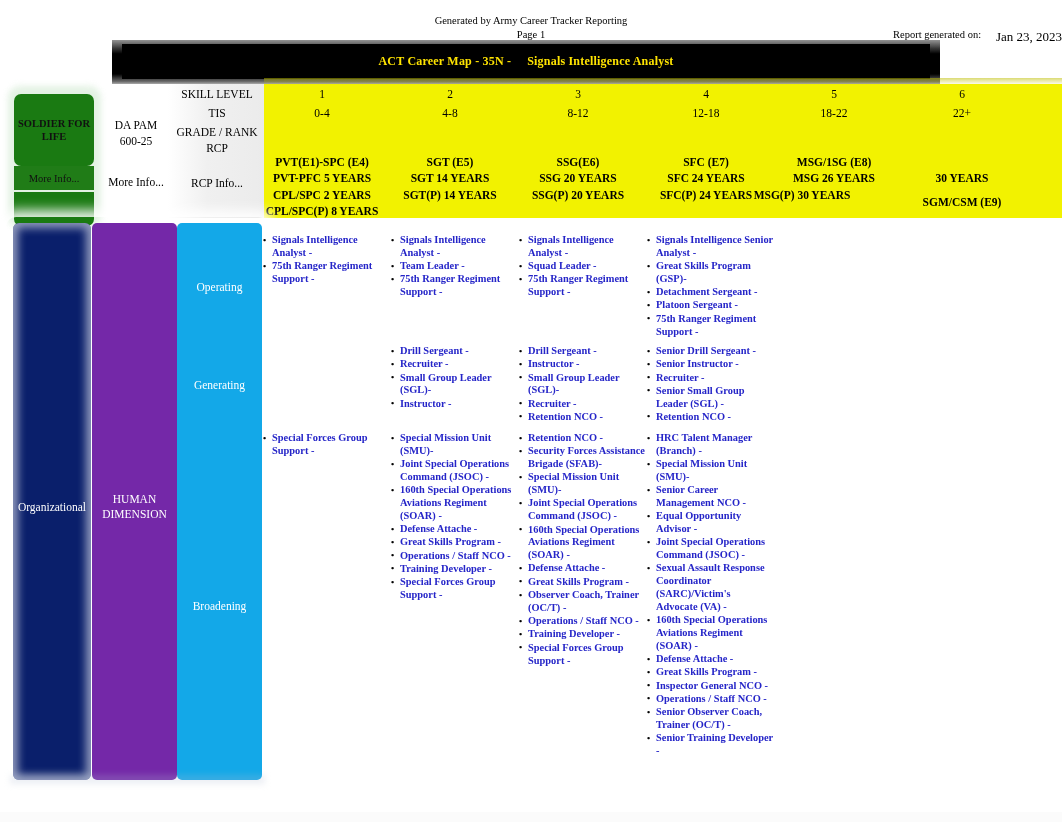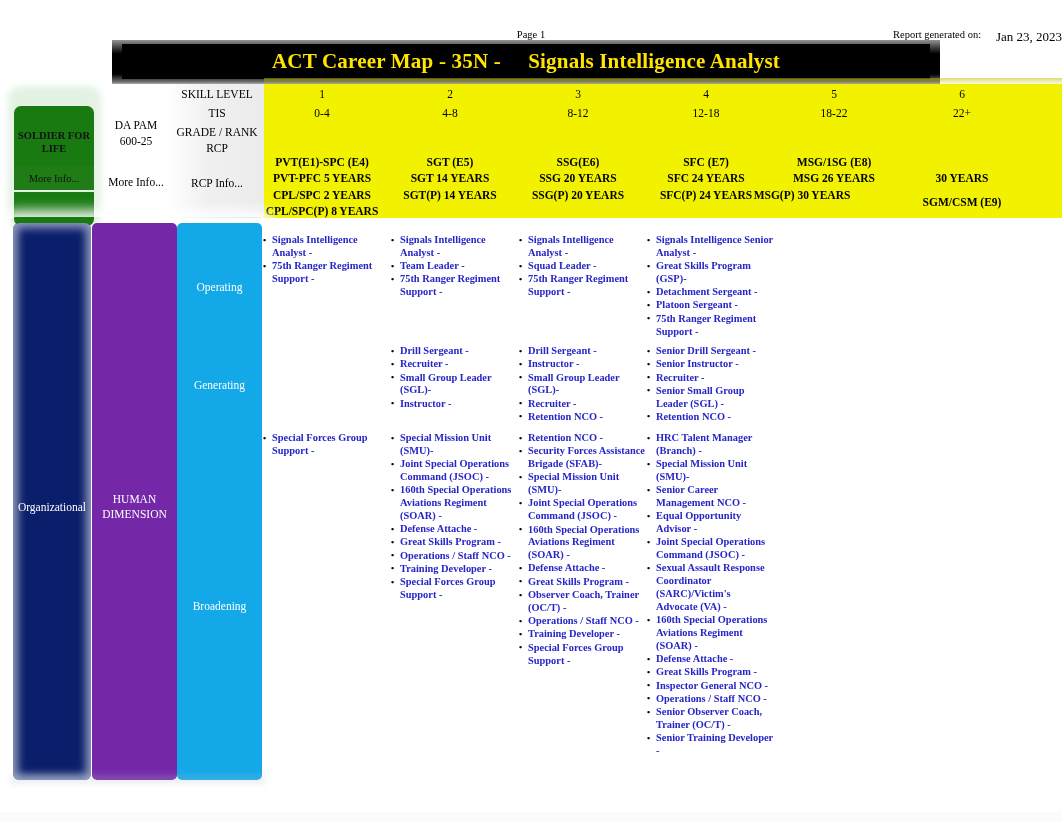--- a/index.html
+++ b/index.html
@@ -48,21 +48,21 @@
     filter: blur(0.4px);
   }
   .banner {
     position: absolute; left: 122px; top: 44px;
     width: 808px; height: 35px;
     background: #000000;
     display: flex; align-items: center; justify-content: center;
   }
   .banner-text {
     color: #ffe400;
-    font-size: 21px;
+    font-size: 12px;
     font-weight: bold;
     letter-spacing: .2px;
     white-space: pre;
   }
 
   
   .yellow-band {
     position: absolute; left: 264px; top: 84px;
     width: 798px; height: 134px;
     background: #f2f200;
@@ -103,21 +103,20 @@
     filter: blur(3px);
     opacity: .85;
   }
   .sfl-top {
     position: absolute; left: 14px; top: 94px;
     width: 80px; height: 72px;
     background: #1a7a12;
     border-radius: 7px;
     display: flex; align-items: center; justify-content: center;
     text-align: center;
-    margin-top: 12px;
   }
   .sfl-top span {
     color: #111; font-size: 10.5px; font-weight: bold; line-height: 1.25;
   }
   .sfl-mid {
     position: absolute; left: 14px; top: 166px;
     width: 80px; height: 24px;
     background: #207c17;
     display: flex; align-items: center; justify-content: center;
   }
@@ -215,20 +214,21 @@
   .page-edge {
     position: absolute; left: 0; top: 812px; width: 1062px; height: 10px;
     background: #fbfbfb;
   }
 </style>
 </head>
 <body>
 
 <div id="page">
 
+  <div class="gen-by">Generated by Army Career Tracker Reporting</div>
   <div class="page-num">Page 1</div>
   <div class="gen-on-label">Report generated on:</div>
   <div class="gen-on-date">Jan 23, 2023</div>
 
   <div class="banner-shadow"></div>
   <div class="banner">
     <span class="banner-text">ACT Career Map - 35N -     Signals Intelligence Analyst</span>
   </div>
 
   <div class="dapam-box"></div>

